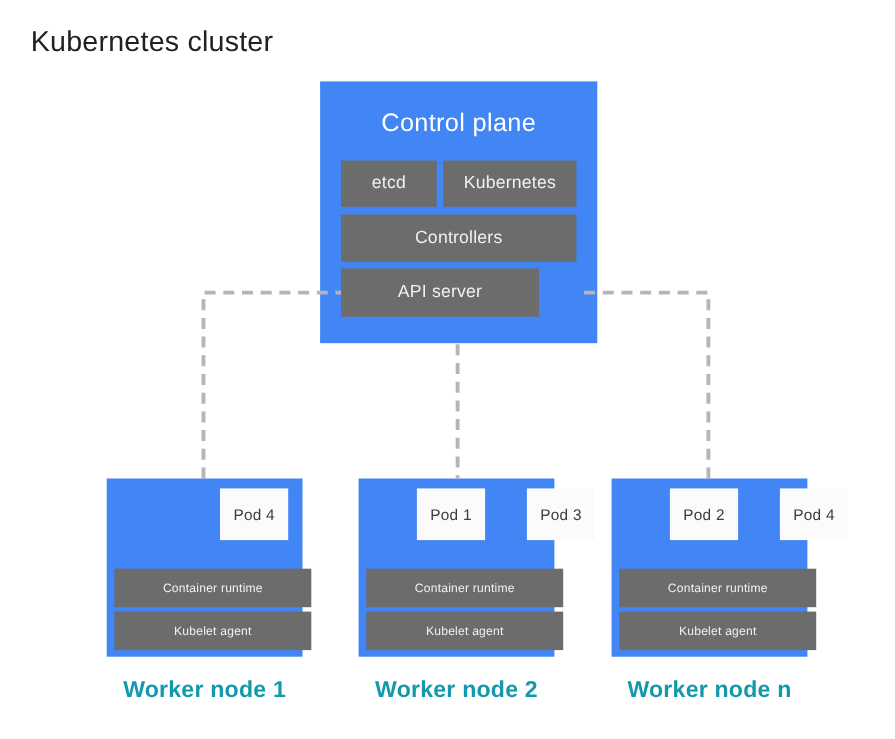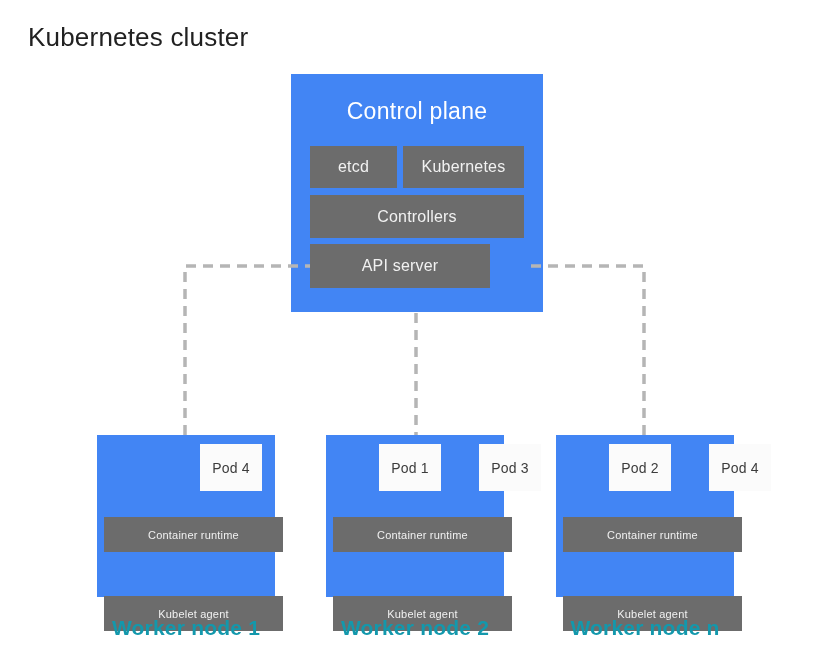--- a/index.html
+++ b/index.html
@@ -111,21 +111,21 @@
     height: 35px;
     background: #6c6c6c;
     color: #f1f1f1;
     display: flex;
     align-items: center;
     justify-content: center;
     font-size: 11px;
     letter-spacing: 0.2px;
   }
   .layer.runtime { top: 82px; }
-  .layer.kubelet { top: 121px; margin-top: 40px; }
+  .layer.kubelet { top: 121px; }
   .worker-label {
     position: absolute;
     top: 616px;
     width: 178px;
     text-align: center;
     font-size: 21px;
     font-weight: 700;
     color: #1398ac;
     letter-spacing: 0.2px;
     z-index: 1;

